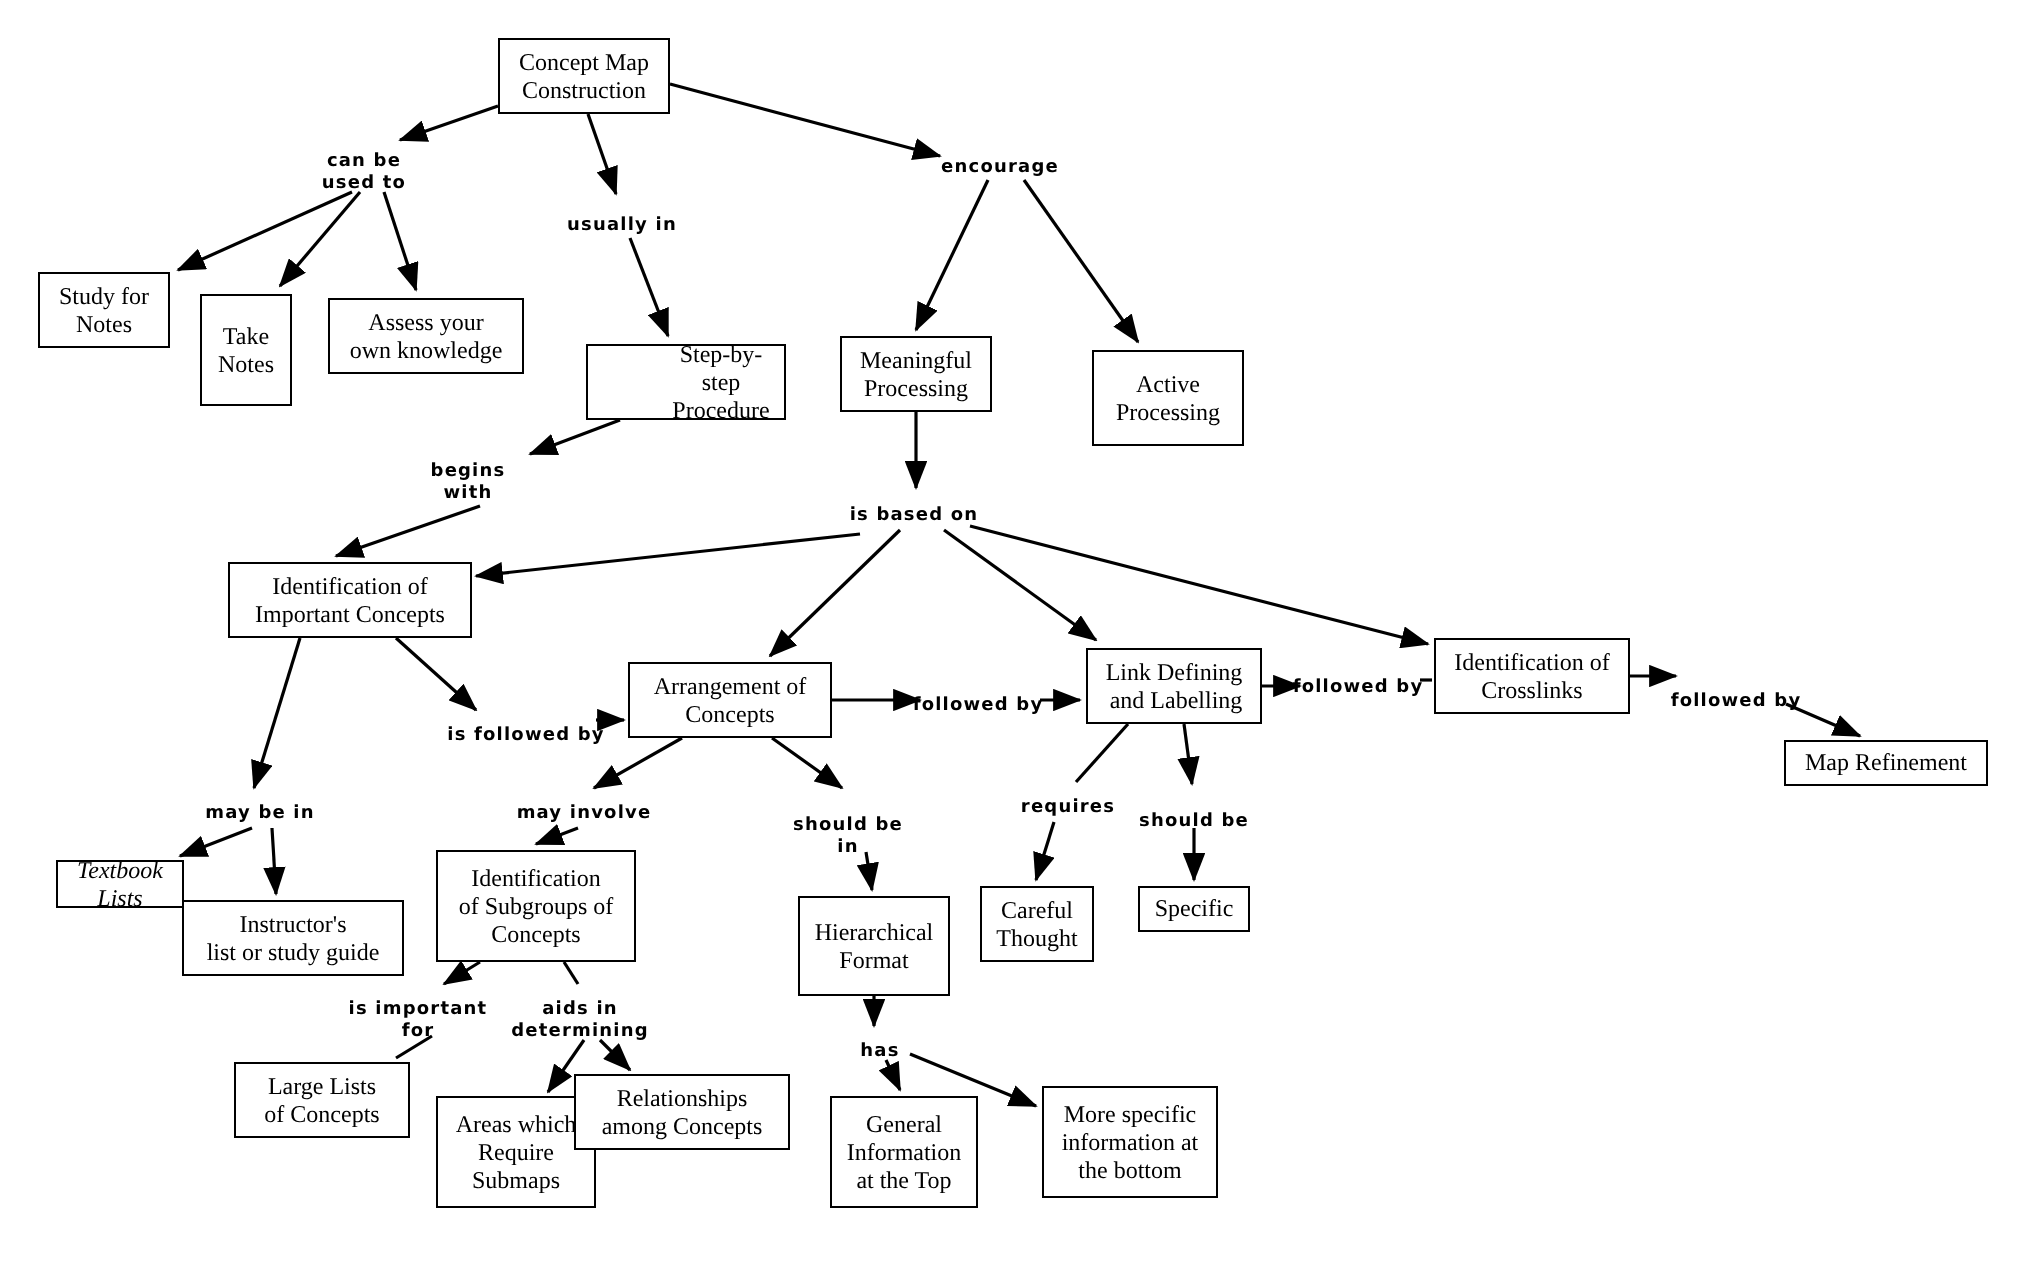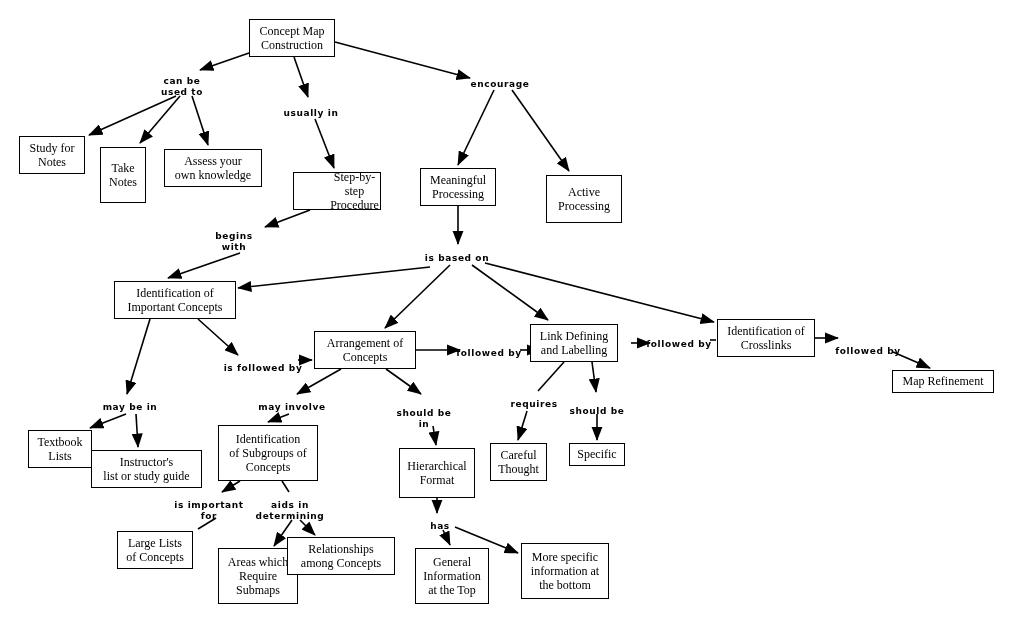--- a/index.html
+++ b/index.html
@@ -116,43 +116,43 @@
 
   <div id="nodes-group">
       <div class="node" style="left: 249px; top: 19px; width: 86px; height: 38px;">Concept Map
 Construction</div>
       <div class="node" style="left: 19px; top: 136px; width: 66px; height: 38px;">Study for
 Notes</div>
       <div class="node" style="left: 100px; top: 147px; width: 46px; height: 56px;">Take
 Notes</div>
       <div class="node" style="left: 164px; top: 149px; width: 98px; height: 38px;">Assess your
 own knowledge</div>
-      <div class="node" style="left: 293px; top: 172px; width: 88px; height: 38px; padding-left: 40px;">Step-by-step
+      <div class="node" style="left: 293px; top: 172px; width: 100px; height: 38px; padding-left: 40px;">Step-by-step
 Procedure</div>
       <div class="node" style="left: 420px; top: 168px; width: 76px; height: 38px;">Meaningful
 Processing</div>
       <div class="node" style="left: 546px; top: 175px; width: 76px; height: 48px;">Active
 Processing</div>
       <div class="node" style="left: 114px; top: 281px; width: 122px; height: 38px;">Identification of
 Important Concepts</div>
       <div class="node" style="left: 314px; top: 331px; width: 102px; height: 38px;">Arrangement of
 Concepts</div>
-      <div class="node" style="left: 530px; top: 324px; width: 88px; height: 38px;">Link Defining
+      <div class="node" style="left: 543px; top: 324px; width: 88px; height: 38px; text-align: right;">Link Defining
 and Labelling</div>
       <div class="node" style="left: 717px; top: 319px; width: 98px; height: 38px;">Identification of
 Crosslinks</div>
       <div class="node" style="left: 892px; top: 370px; width: 102px; height: 23px;">Map Refinement</div>
-      <div class="node" style="left: 28px; top: 430px; width: 64px; height: 38px;">Textbook
+      <div class="node" style="left: 28px; top: 430px; width: 64px; height: 24px; font-style: italic;">Textbook
 Lists</div>
       <div class="node" style="left: 91px; top: 450px; width: 111px; height: 38px;">Instructor's
 list or study guide</div>
       <div class="node" style="left: 218px; top: 425px; width: 100px; height: 56px;">Identification
 of Subgroups of
 Concepts</div>
-      <div class="node" style="left: 117px; top: 531px; width: 76px; height: 38px;">Large Lists
+      <div class="node" style="left: 117px; top: 531px; width: 88px; height: 38px;">Large Lists
 of Concepts</div>
       <div class="node" style="left: 218px; top: 548px; width: 80px; height: 56px;">Areas which
 Require
 Submaps</div>
       <div class="node" style="left: 287px; top: 537px; width: 108px; height: 38px;">Relationships
 among Concepts</div>
       <div class="node" style="left: 399px; top: 448px; width: 76px; height: 50px;">Hierarchical
 Format</div>
       <div class="node" style="left: 490px; top: 443px; width: 57px; height: 38px;">Careful
 Thought</div>

